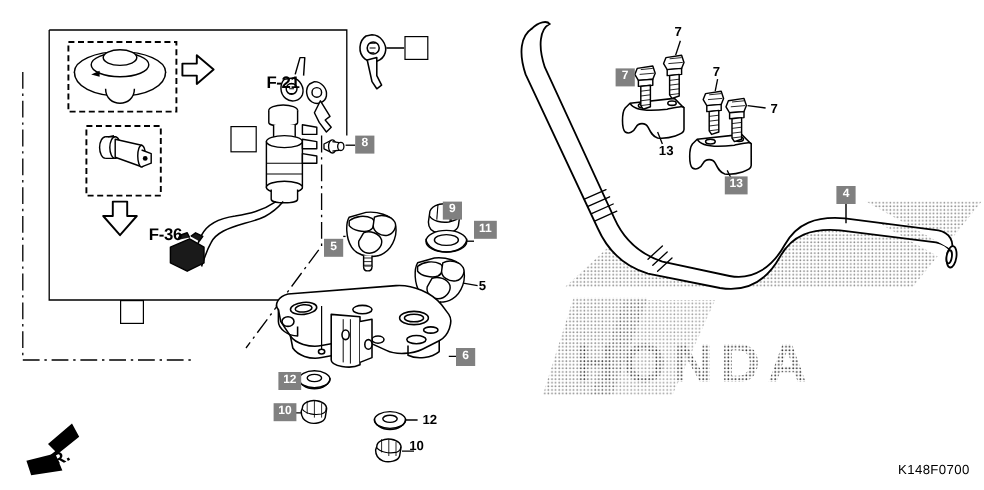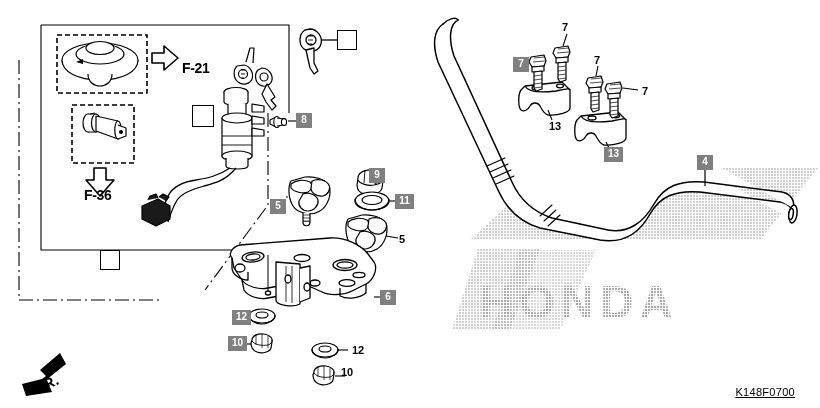--- a/index.html
+++ b/index.html
@@ -43,30 +43,30 @@
     box-sizing:border-box;
   }
   
   .secref{
     position:absolute;
     font-size:14px;
     font-weight:bold;
     font-family:"Liberation Sans", sans-serif;
     letter-spacing:-0.3px;
     color:#000;
+    margin-left:40px;
   }
   
   .partno{
     position:absolute;
-    right:25px;bottom:10px;
+    right:12px;bottom:10px;
     font-size:11px;
     font-family:"Liberation Sans", sans-serif;
     color:#000;
     letter-spacing:0.3px;
-    text-decoration:underline;
   }
   .frlabel{
     position:absolute;
     font-size:15px;font-weight:bold;
     font-family:"Liberation Sans", sans-serif;
     transform:rotate(-27deg);
     transform-origin:left top;
     color:#000;
   }
 </style>
@@ -360,21 +360,21 @@
   <div class="secref" style="left:182px;top:60px;">F-21</div>
   <div class="secref" style="left:84px;top:187px;">F-36</div>
 
   <div class="chip" style="left:697px;top:155px;">4</div>
   <div class="chip" style="left:270px;top:199px;">5</div>
   <div class="chip" style="left:380px;top:290px;">6</div>
   <div class="chip" style="left:513px;top:57px;">7</div>
   <div class="chip" style="left:296px;top:113px;">8</div>
   <div class="chip" style="left:369px;top:168px;">9</div>
   <div class="chip w2" style="left:228px;top:336px;">10</div>
-  <div class="chip w2" style="left:395px;top:194px;">11</div>
+  <div class="chip w2" style="left:395px;top:184px;">11</div>
   <div class="chip w2" style="left:232px;top:310px;">12</div>
   <div class="chip w2" style="left:604px;top:147px;">13</div>
 
   <div class="numlbl" style="left:399px;top:234px;">5</div>
   <div class="numlbl" style="left:562px;top:22px;">7</div>
   <div class="numlbl" style="left:594px;top:55px;">7</div>
   <div class="numlbl" style="left:642px;top:86px;">7</div>
   <div class="numlbl" style="left:341px;top:367px;">10</div>
   <div class="numlbl" style="left:352px;top:345px;">12</div>
   <div class="numlbl" style="left:549px;top:121px;">13</div>

